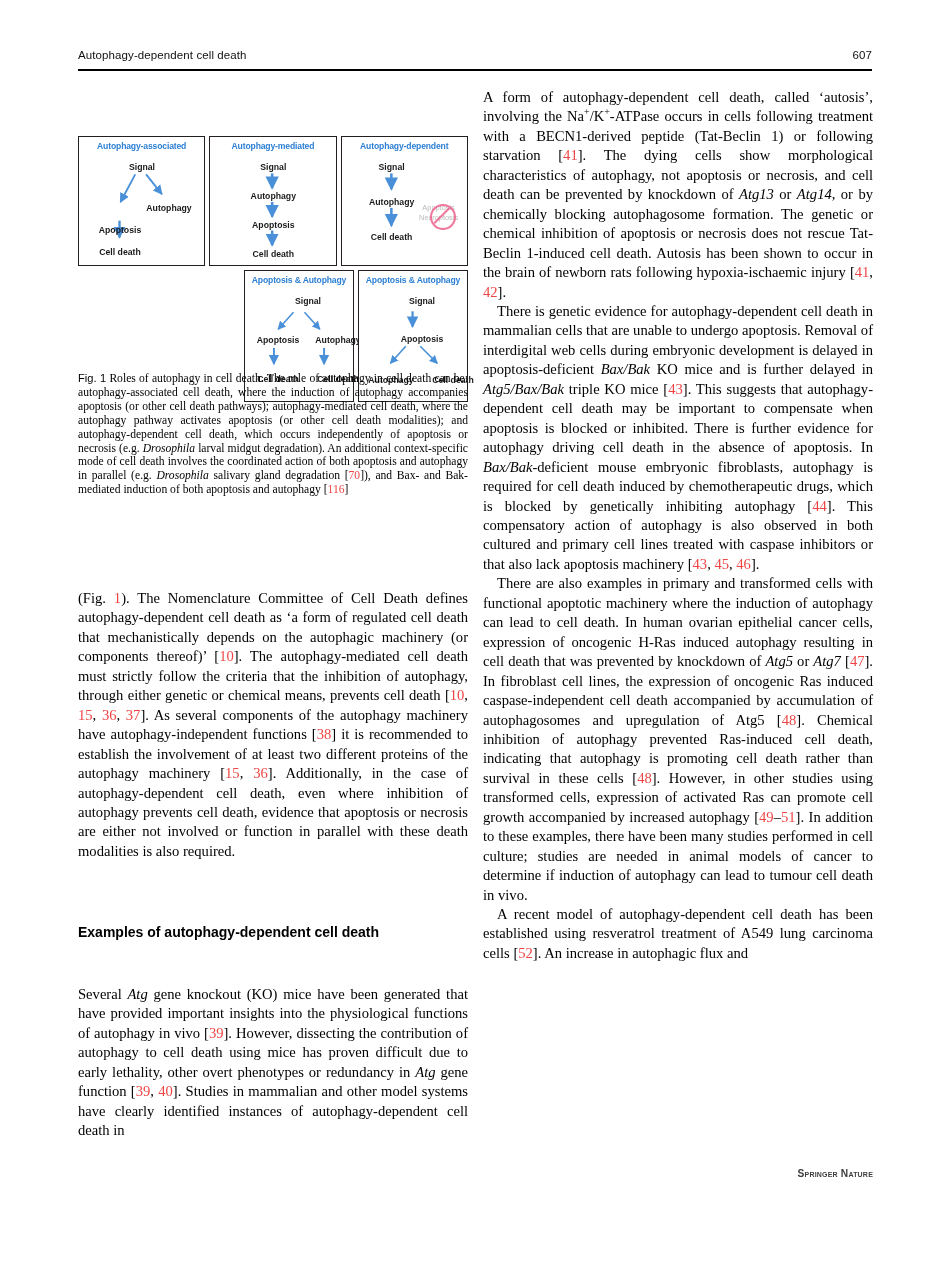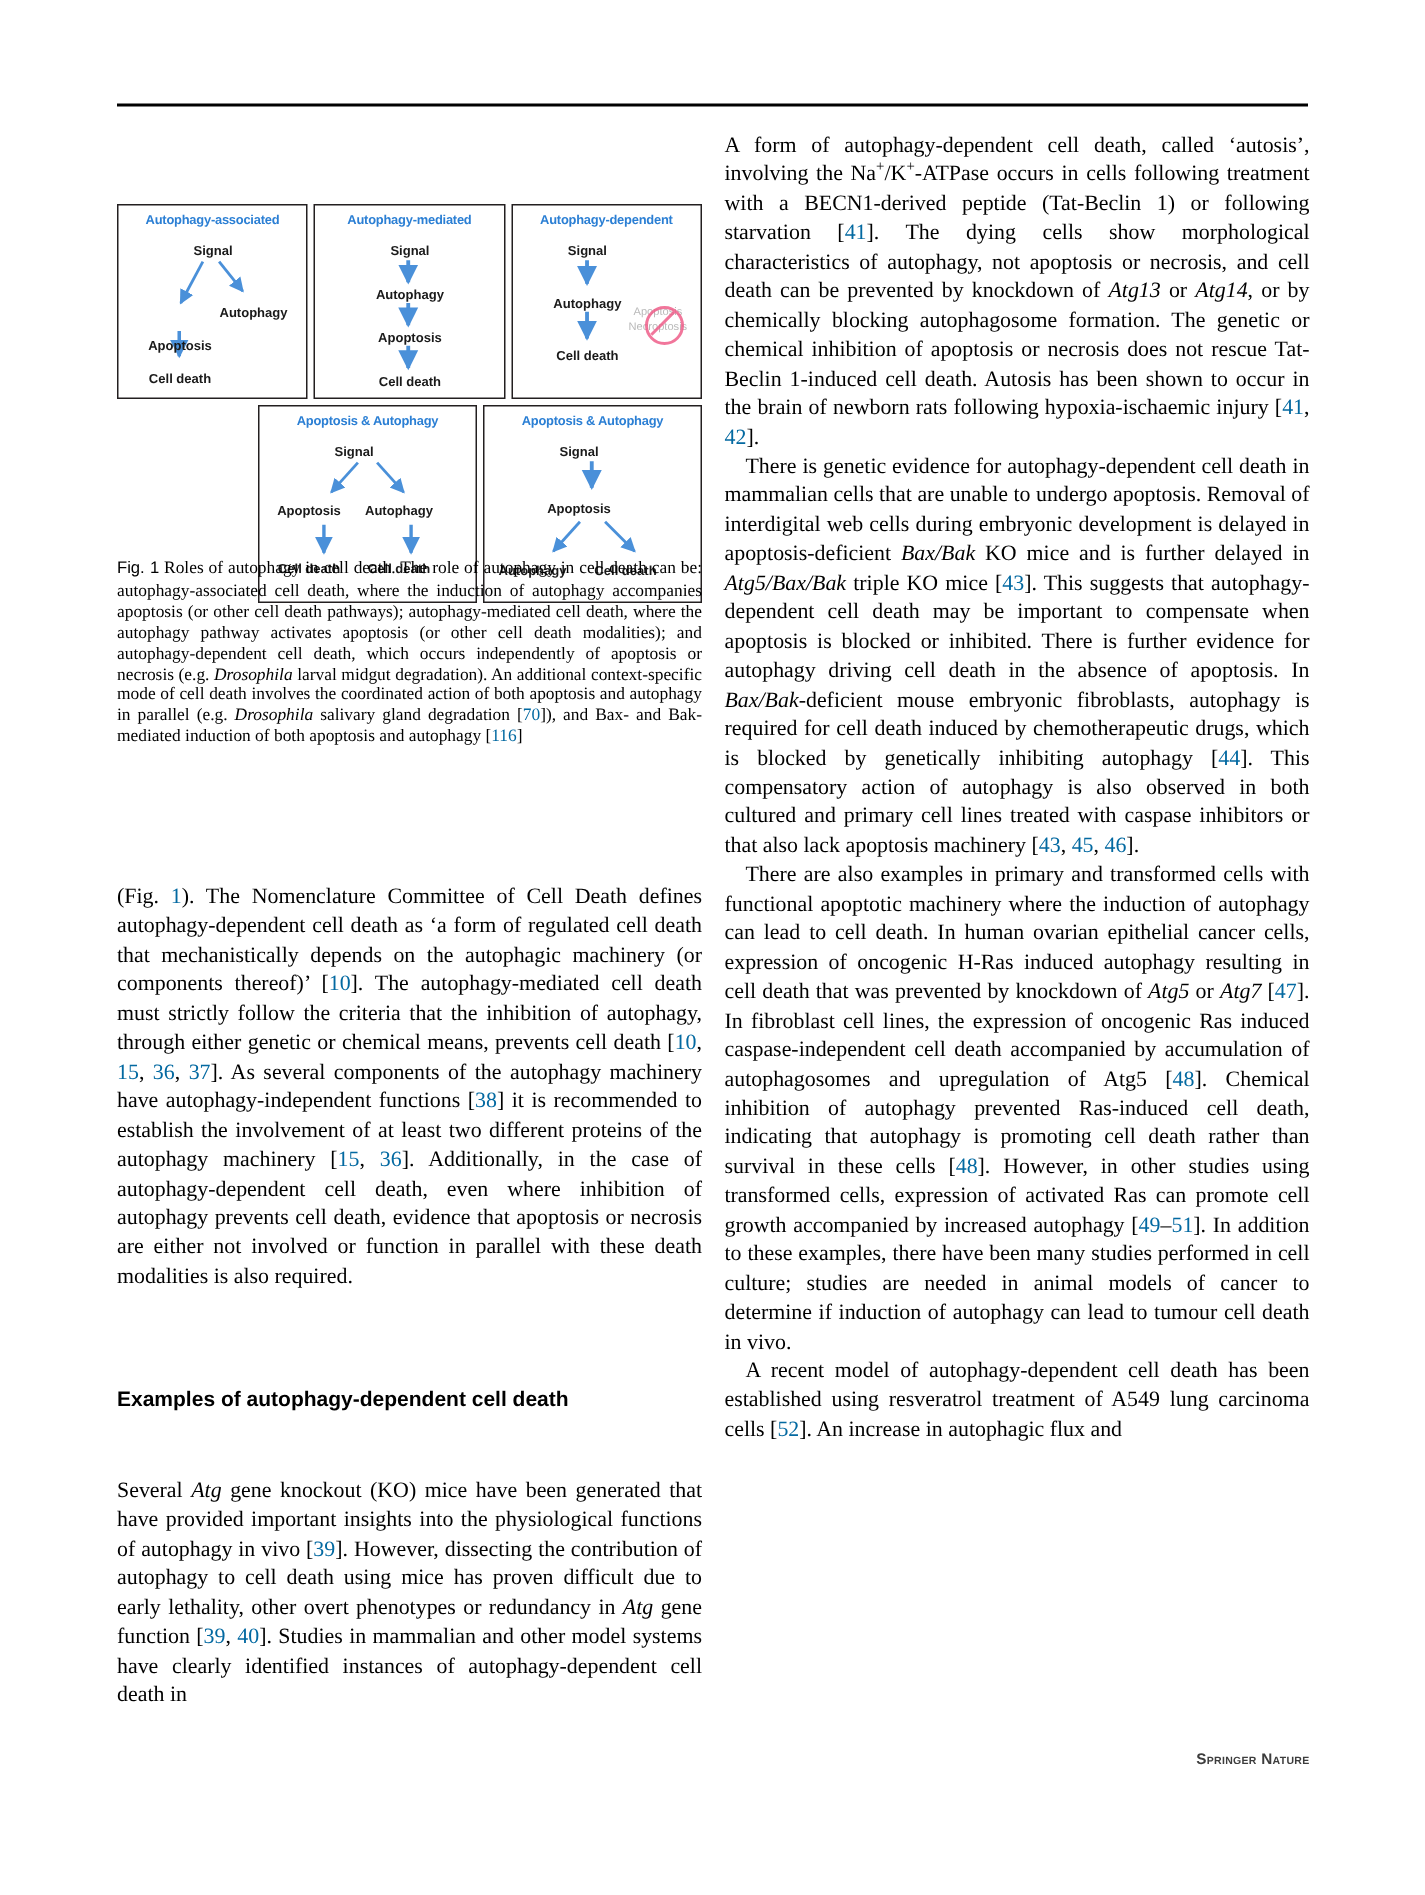--- a/index.html
+++ b/index.html
@@ -27,36 +27,36 @@
 
   p.body{
     margin:0;
     font-size:14.6px;
     line-height:19.45px;
     text-align:justify;
     text-justify:inter-word;
     hyphens:manual;
   }
   p.body+p.body{text-indent:14px;}
-  .ref{color:#0369a1;}
+  .ref{color:#ef4444;}
   i{font-style:italic;}
   sup{font-size:.68em;vertical-align:super;line-height:0;}
 
   
   .figure{position:absolute;left:78px;top:88px;width:390px;}
   .fig-row{display:flex;gap:4px;}
   .fig-row.row2{justify-content:flex-end;gap:4px;padding-top:4px;}
   .panel{
     border:1.3px solid #231f20;
     background:#fff;
     box-sizing:border-box;
     position:relative;
   }
   .p1,.p2,.p3{width:127.3px;height:130px;margin-top:48px;}
-  .p4,.p5{width:146px;height:132px;}
+  .p4,.p5{width:110px;height:132px;}
   .ptitle{
     font-family:"Liberation Sans", sans-serif;
     font-weight:bold;
     color:#2b7fd4;
     font-size:8.6px;
     text-align:center;
     margin-top:4px;
     letter-spacing:-0.15px;
     white-space:nowrap;
   }
@@ -134,20 +134,24 @@
     font-variant:small-caps;
     letter-spacing:.2px;
     color:#3d3d3d;
   }
 </style>
 </head>
 <body>
 
 <div class="page">
 
+  <div class="runhead">
+    <span class="rh-left">Autophagy-dependent cell death</span>
+    <span class="rh-right">607</span>
+  </div>
   <div class="rule"></div>
 
   <div class="figure">
 
     <div class="fig-row">
 
       <div class="panel p1">
         <div class="ptitle">Autophagy-associated</div>
         <svg class="arrowsvg" viewBox="0 0 127 130">
           <defs>

